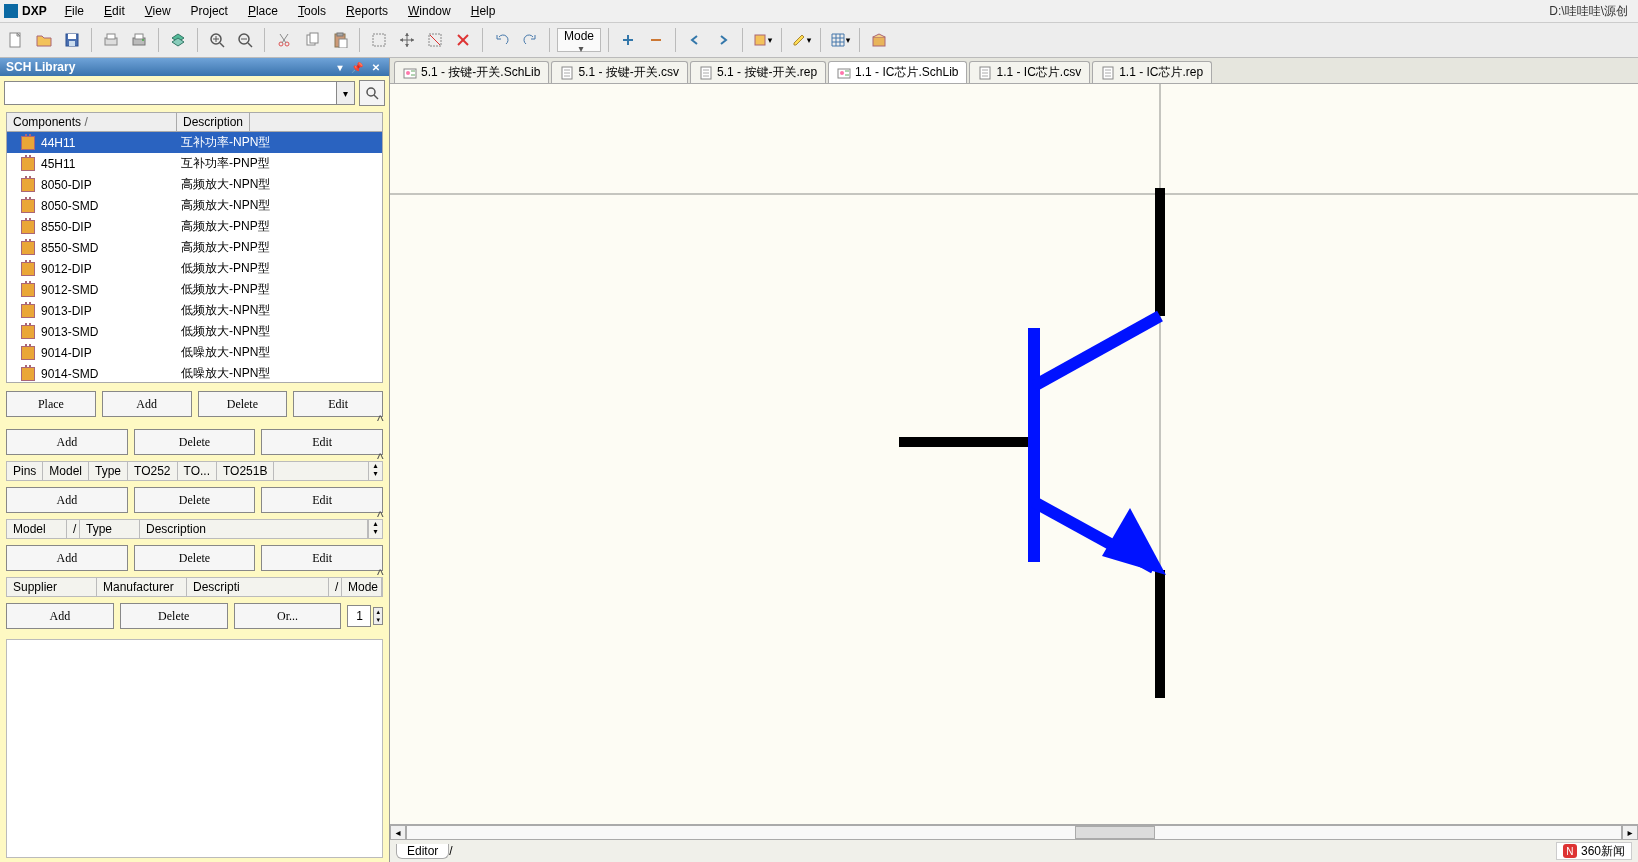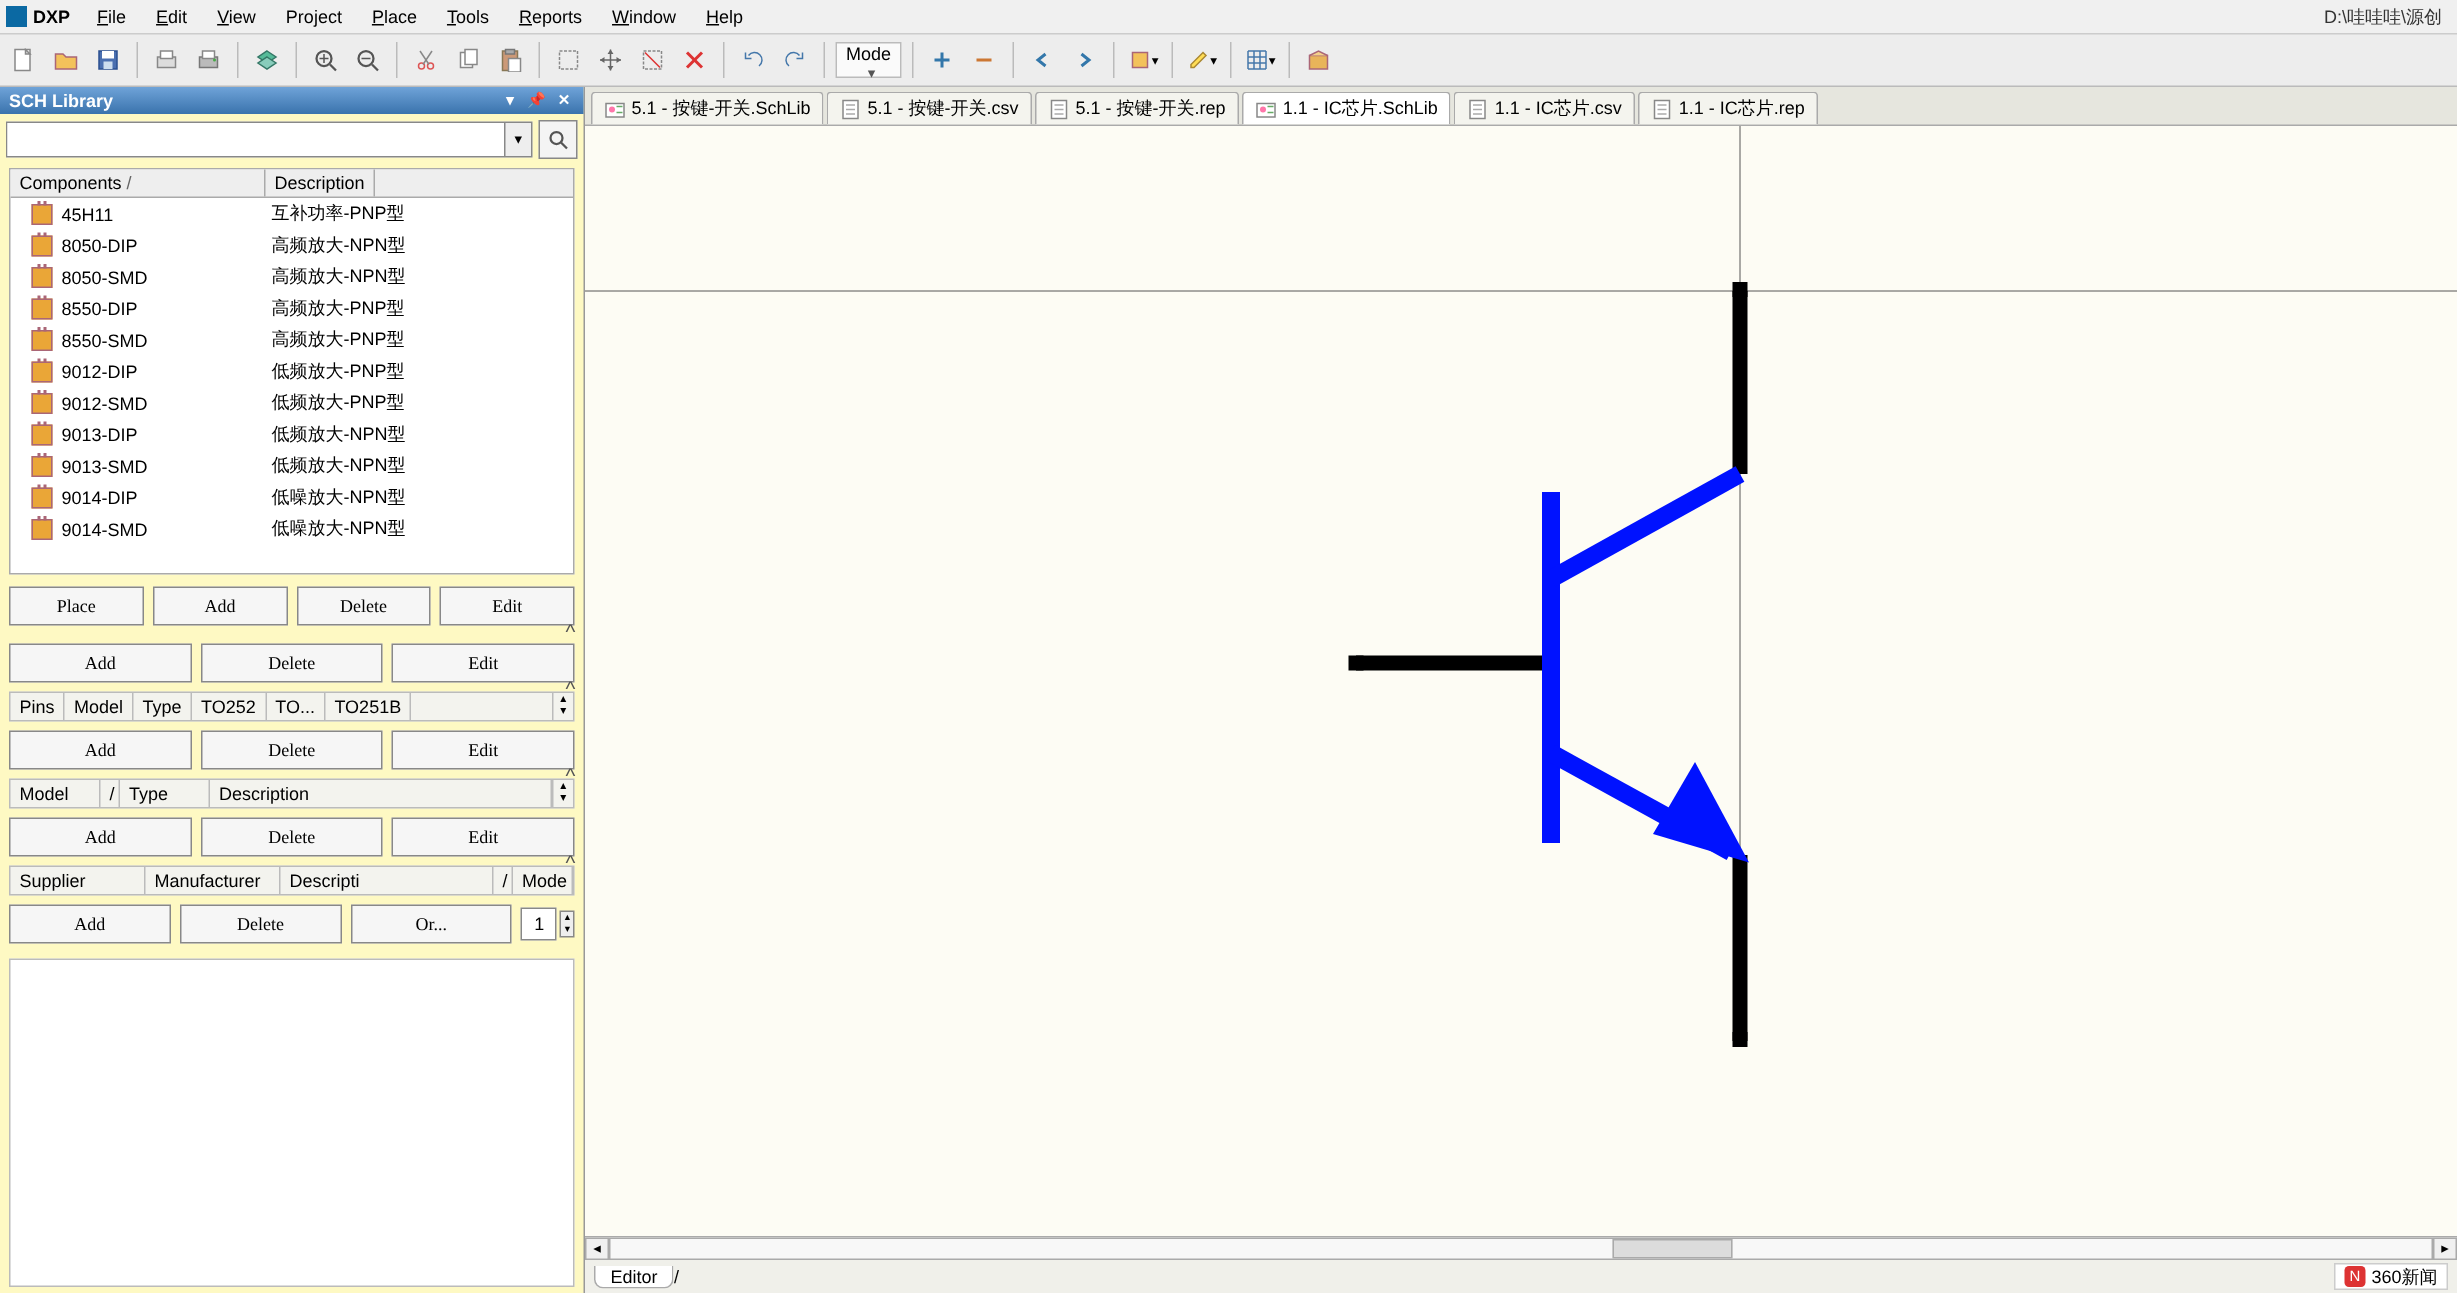--- a/index.html
+++ b/index.html
@@ -298,20 +298,24 @@
           </svg>
         </span>
     </div>
 
     <div class="comp-table">
       <div class="comp-header">
         <span class="col sort">Components</span>
         <span class="col">Description</span>
       </div>
       <div class="comp-body" id="comp-body">
+          <div class="comp-row selected">
+            <span class="c1"><span class="ic"></span>44H11</span>
+            <span class="c2">互补功率-NPN型</span>
+          </div>
           <div class="comp-row">
             <span class="c1"><span class="ic"></span>45H11</span>
             <span class="c2">互补功率-PNP型</span>
           </div>
           <div class="comp-row">
             <span class="c1"><span class="ic"></span>8050-DIP</span>
             <span class="c2">高频放大-NPN型</span>
           </div>
           <div class="comp-row">
             <span class="c1"><span class="ic"></span>8050-SMD</span>

